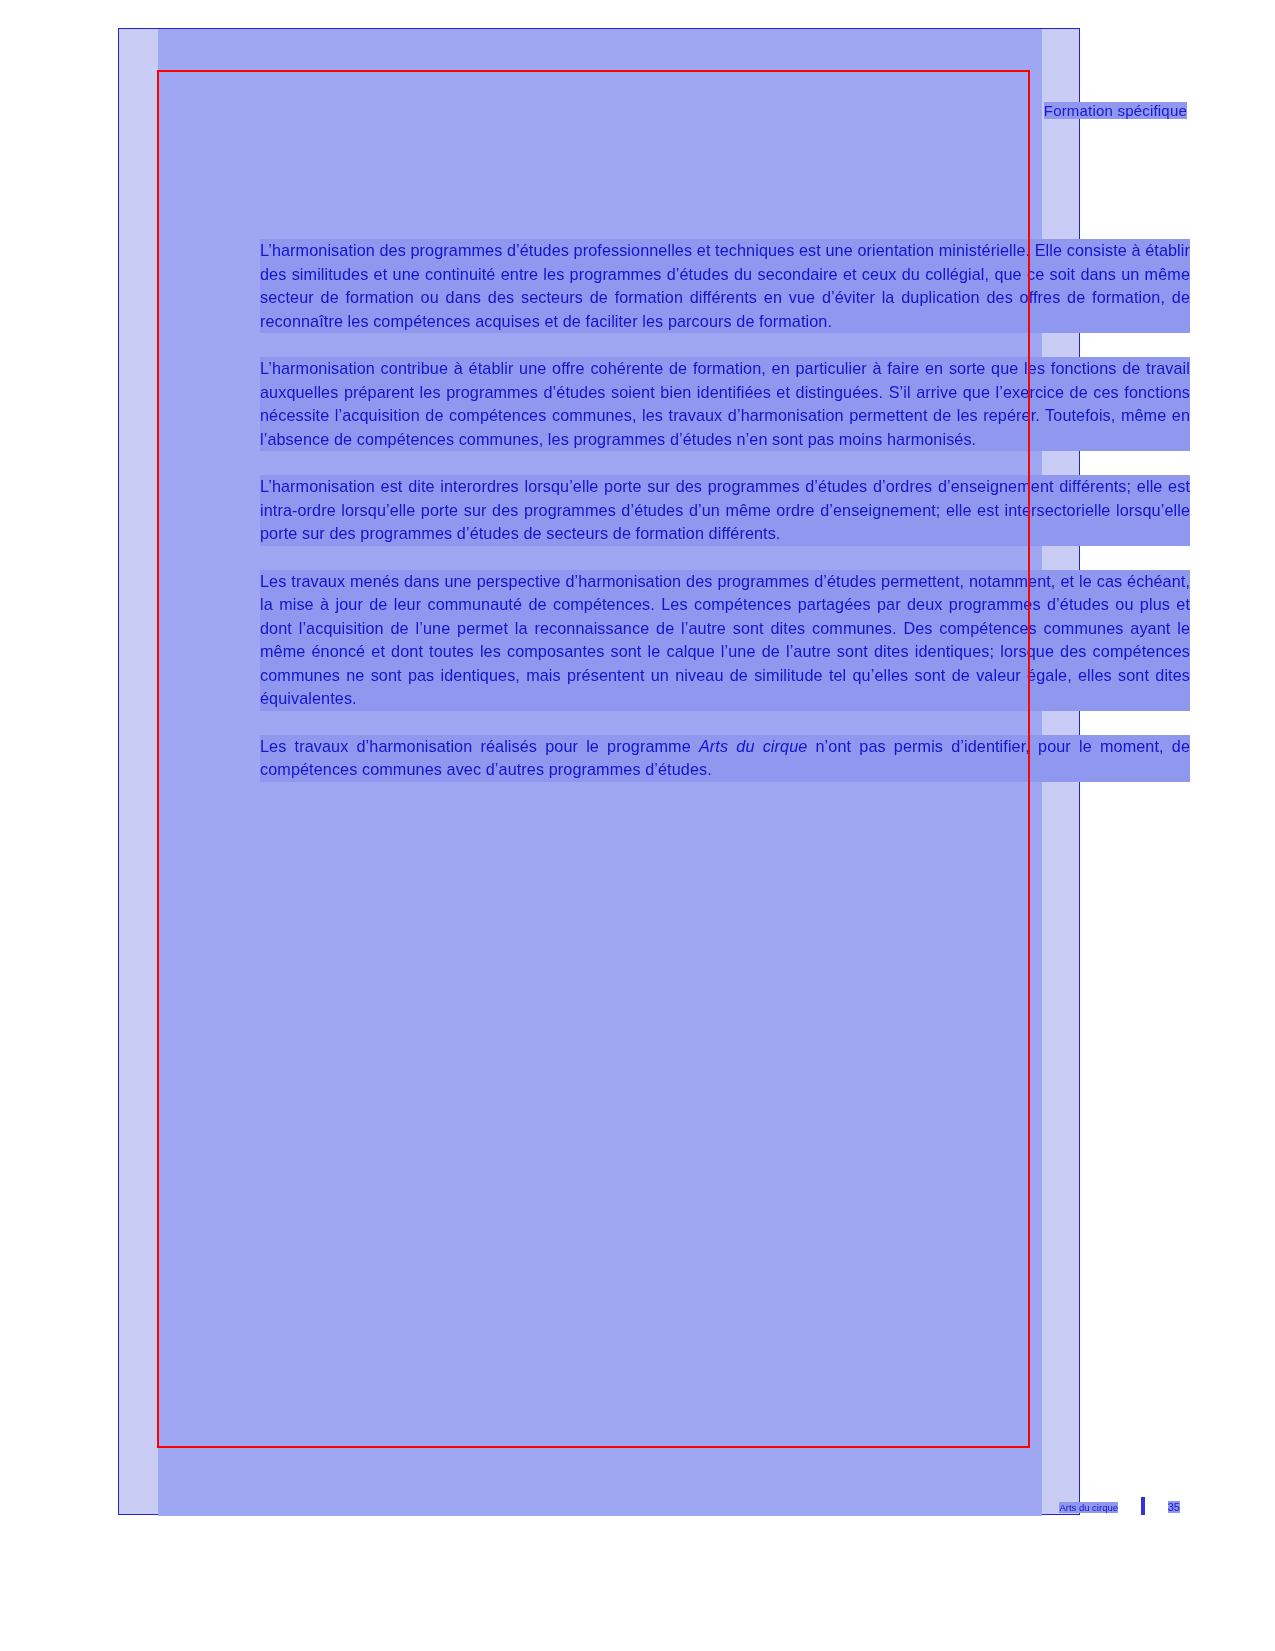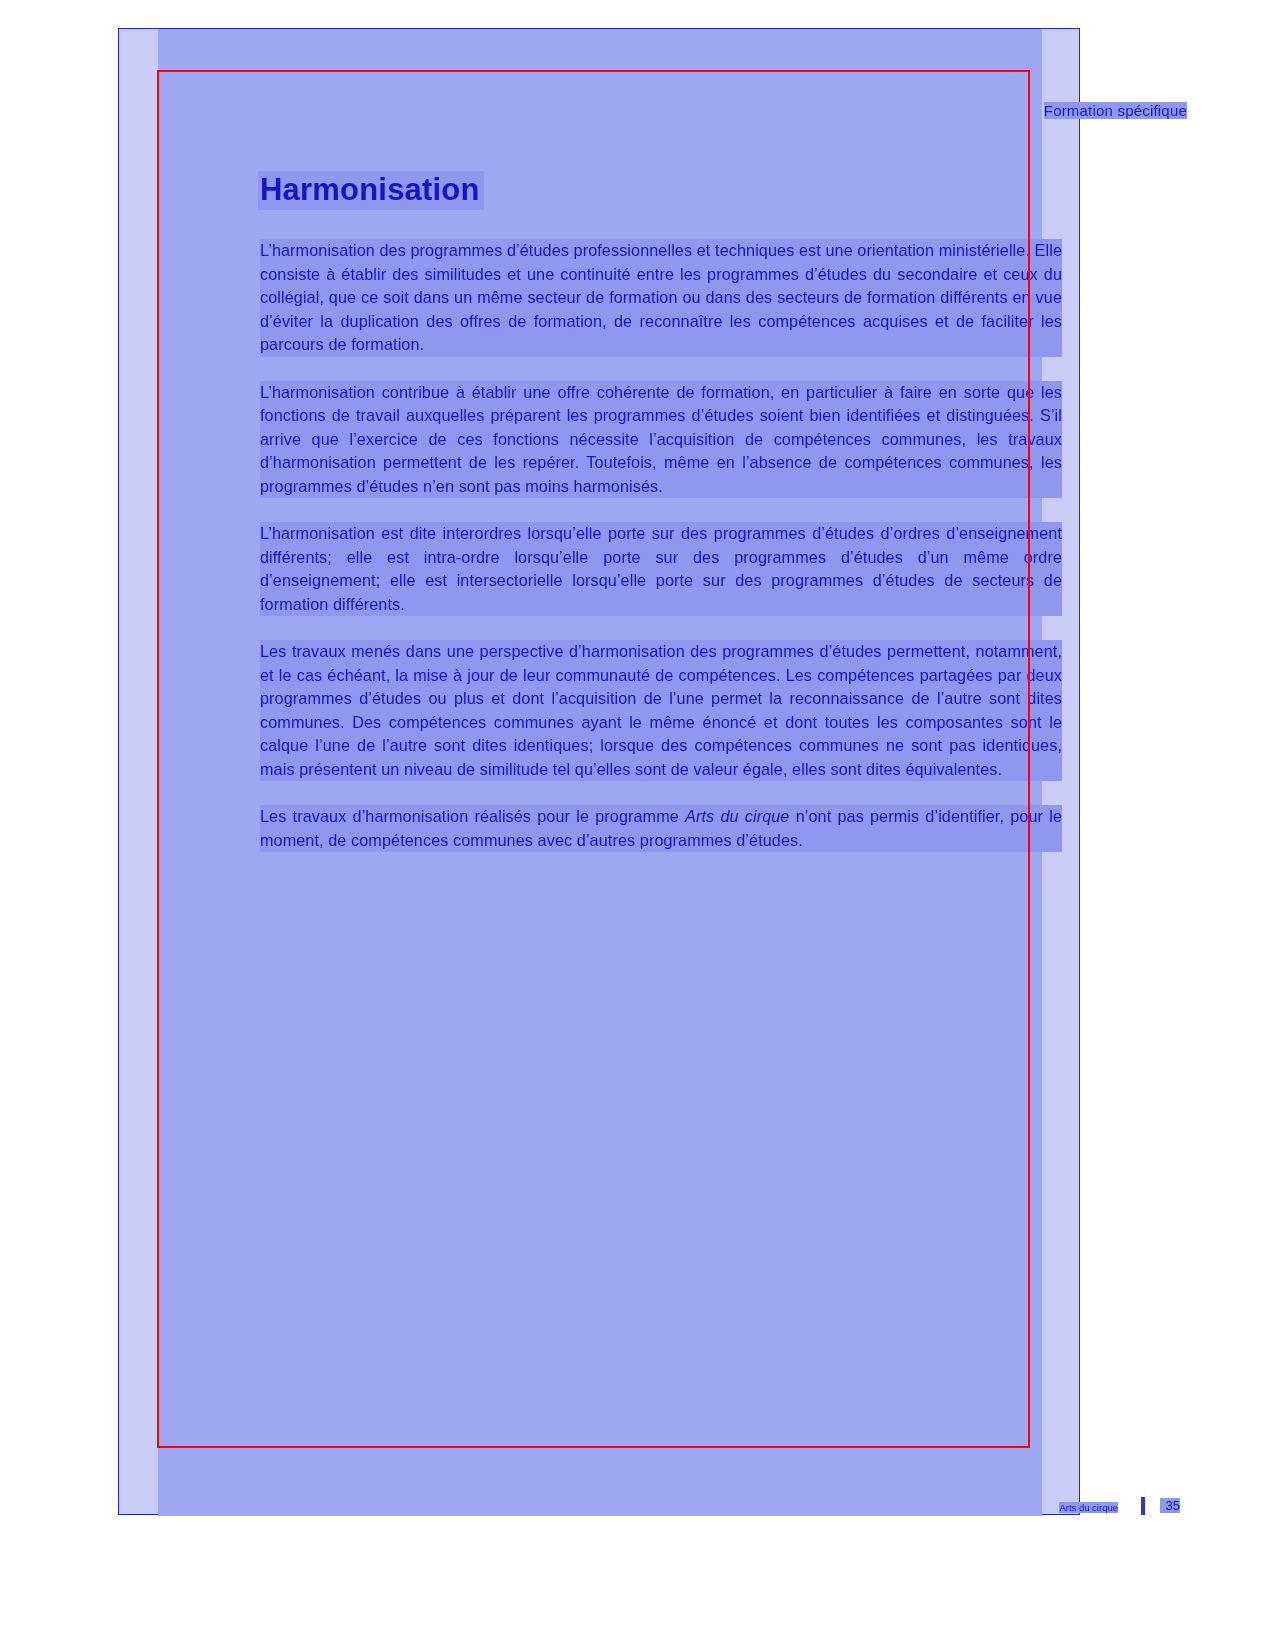--- a/index.html
+++ b/index.html
@@ -81,21 +81,21 @@
     background: #8f97ef;
     display: inline-block;
     padding: 2px 4px 3px 2px;
     letter-spacing: 0.2px;
   }
 
   .body-col {
     position: absolute;
     left: 2px;
     top: 148px;
-    width: 802px;
+    width: 930px;
     border-radius: 30px;
   }
 
   p.para {
     margin: 0 0 24px 0;
     font-size: 16.2px;
     line-height: 23.5px;
     text-align: justify;
     color: #1414c8;
     background: #8f97ef;
@@ -126,38 +126,36 @@
     right: 43px;
     bottom: -2px;
     width: 4px;
     height: 18px;
     background: #3333dd;
   }
   .footer .f-page {
     position: absolute;
     right: 8px;
     bottom: 0;
-    font-size: 13px;
+    font-size: 11px;
     color: #1414c8;
     background: #8f97ef;
     white-space: nowrap;
-    padding-left: 6px;
   }
 </style>
 </head>
 <body>
 
 <div id="page-sheet">
   <div id="selection-band"></div>
 
   <div id="content">
 
     <div class="header-right">Formation spécifique</div>
 
-    <h1 class="doc-title">Harmonisation</h1>
 
     <div class="body-col">
       <p class="para">L’harmonisation des programmes d’études professionnelles et techniques est une orientation ministérielle. Elle consiste à établir des similitudes et une continuité entre les programmes d’études du secondaire et ceux du collégial, que ce soit dans un même secteur de formation ou dans des secteurs de formation différents en vue d’éviter la duplication des offres de formation, de reconnaître les compétences acquises et de faciliter les parcours de formation.</p>
       <p class="para">L’harmonisation contribue à établir une offre cohérente de formation, en particulier à faire en sorte que les fonctions de travail auxquelles préparent les programmes d’études soient bien identifiées et distinguées. S’il arrive que l’exercice de ces fonctions nécessite l’acquisition de compétences communes, les travaux d’harmonisation permettent de les repérer. Toutefois, même en l’absence de compétences communes, les programmes d’études n’en sont pas moins harmonisés.</p>
       <p class="para">L’harmonisation est dite interordres lorsqu’elle porte sur des programmes d’études d’ordres d’enseignement différents; elle est intra-ordre lorsqu’elle porte sur des programmes d’études d’un même ordre d’enseignement; elle est intersectorielle lorsqu’elle porte sur des programmes d’études de secteurs de formation différents.</p>
       <p class="para">Les travaux menés dans une perspective d’harmonisation des programmes d’études permettent, notamment, et le cas échéant, la mise à jour de leur communauté de compétences. Les compétences partagées par deux programmes d’études ou plus et dont l’acquisition de l’une permet la reconnaissance de l’autre sont dites communes. Des compétences communes ayant le même énoncé et dont toutes les composantes sont le calque l’une de l’autre sont dites identiques; lorsque des compétences communes ne sont pas identiques, mais présentent un niveau de similitude tel qu’elles sont de valeur égale, elles sont dites équivalentes.</p>
       <p class="para"><span>Les travaux d’harmonisation réalisés pour le programme </span><em>Arts du cirque</em><span> n’ont pas permis d’identifier, pour le moment, de compétences communes avec d’autres programmes d’études.</span></p>
     </div>
 
     <div class="footer">

